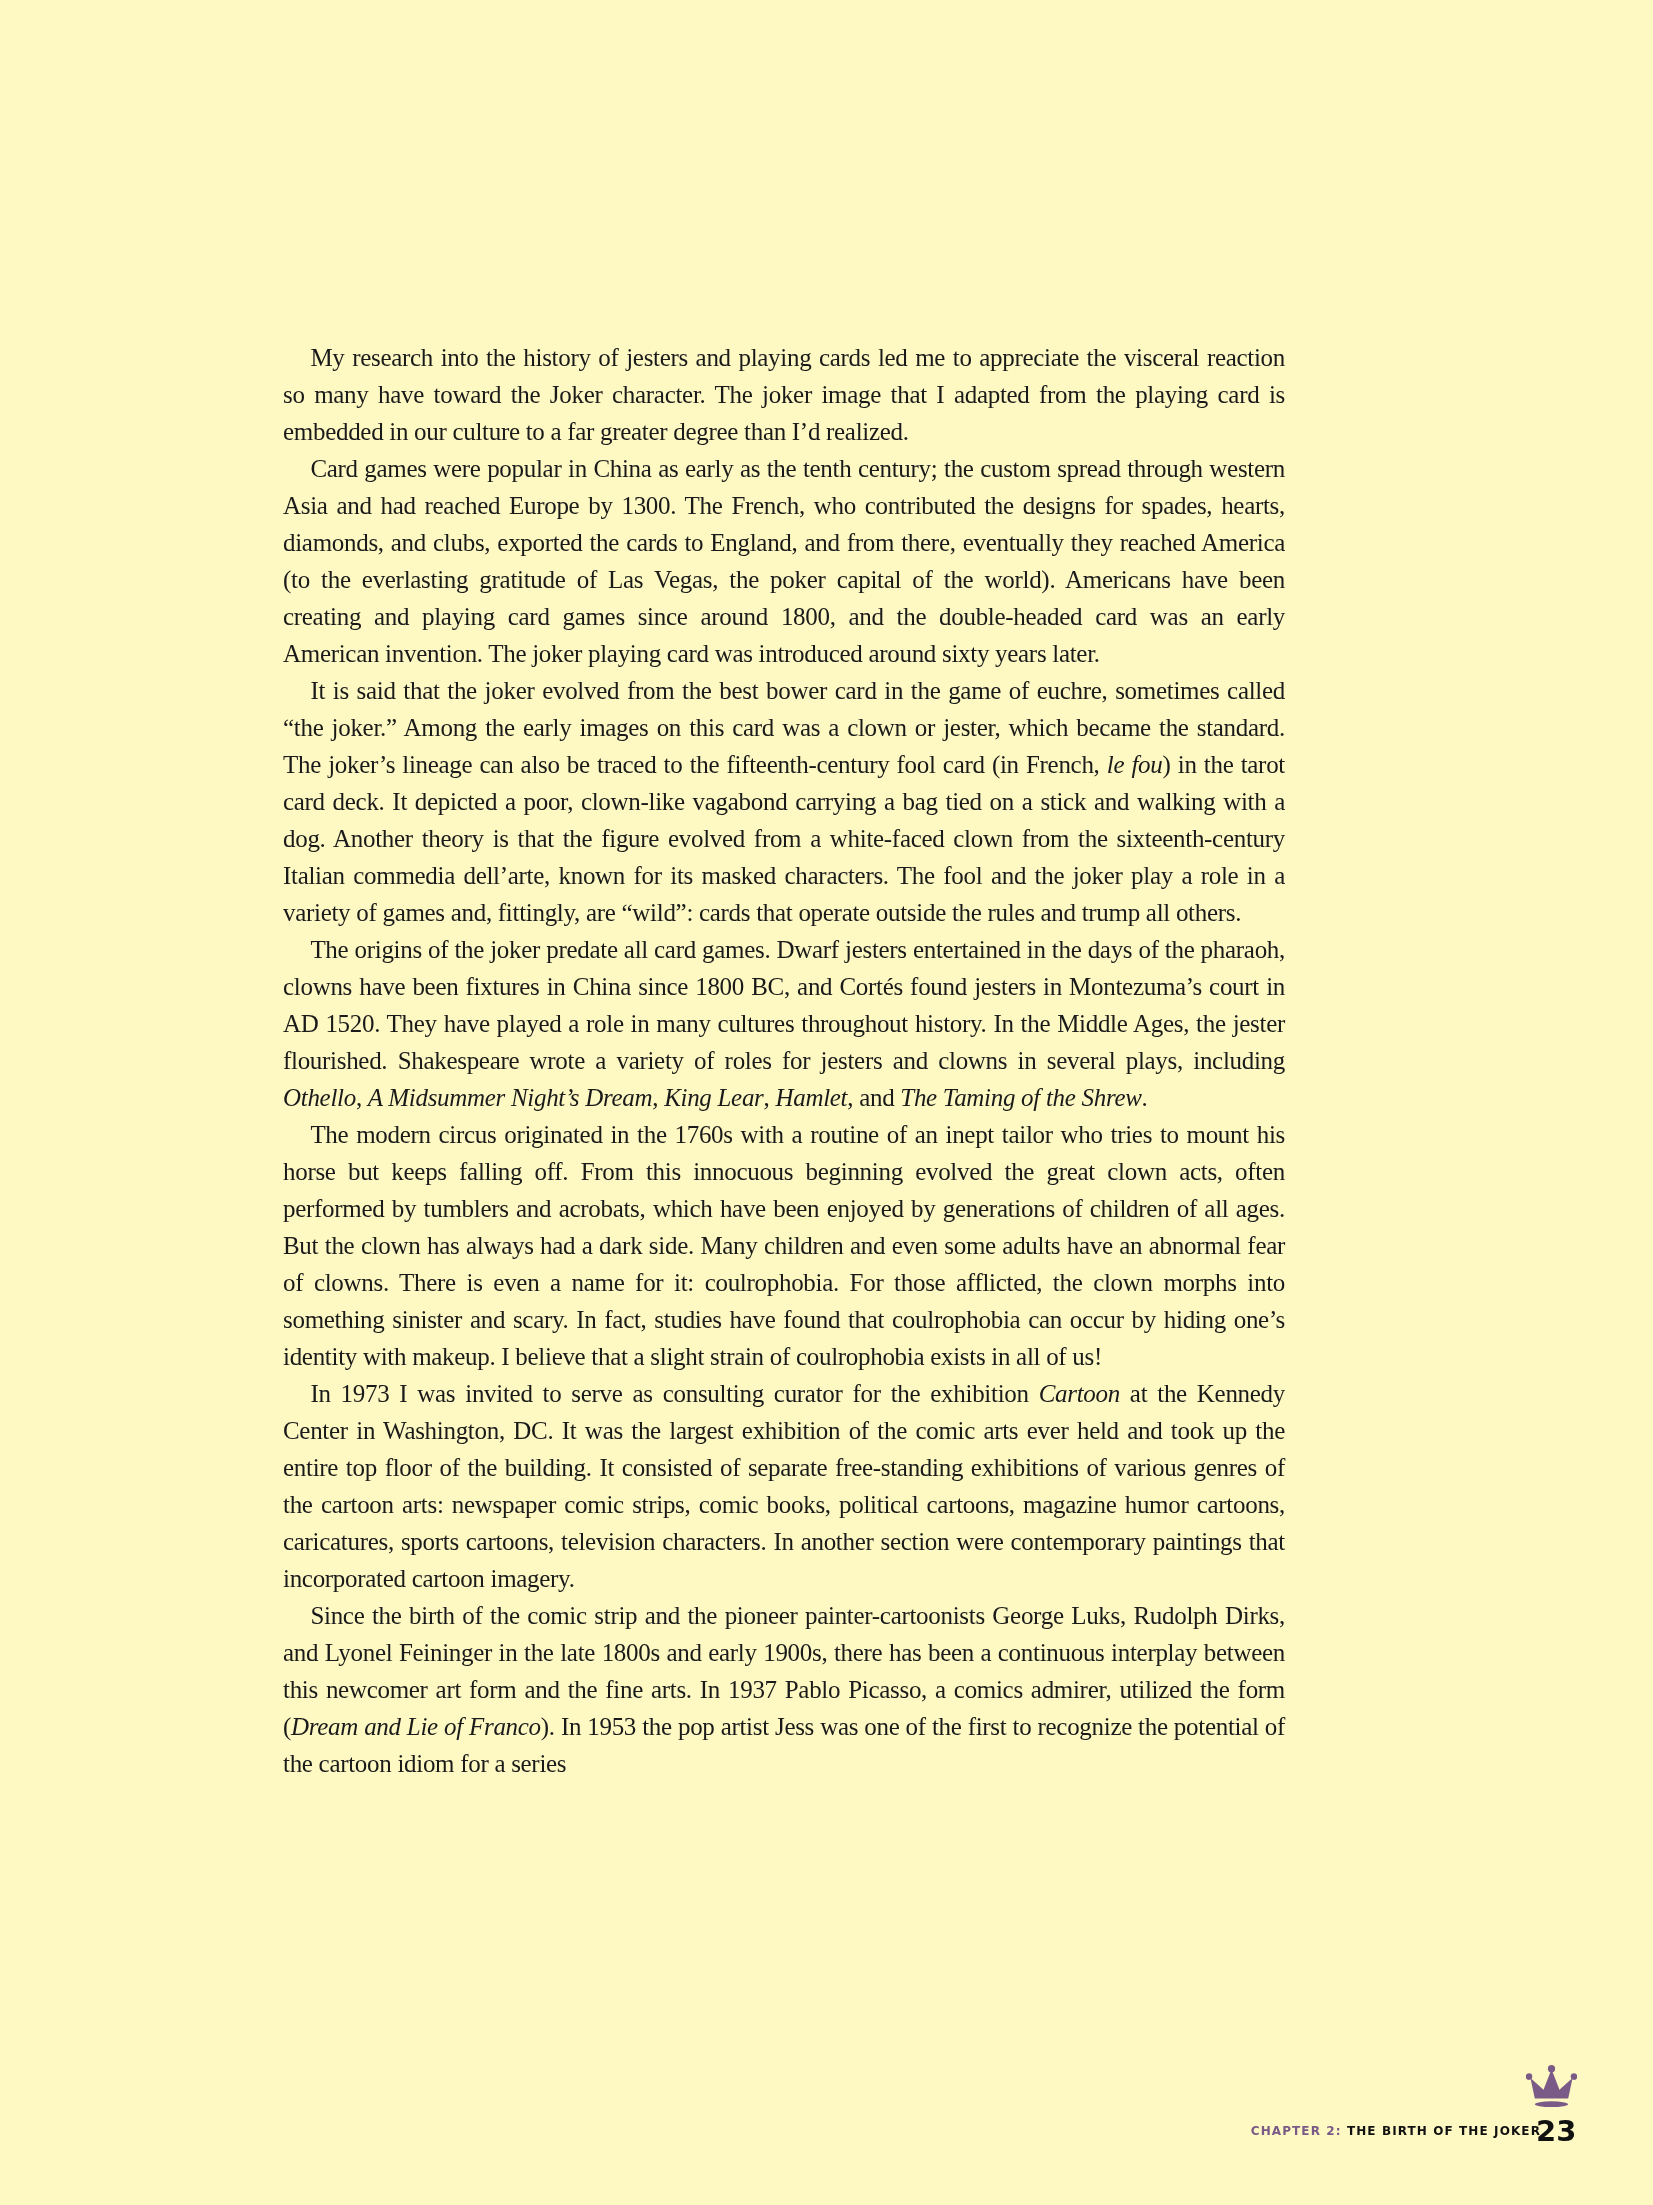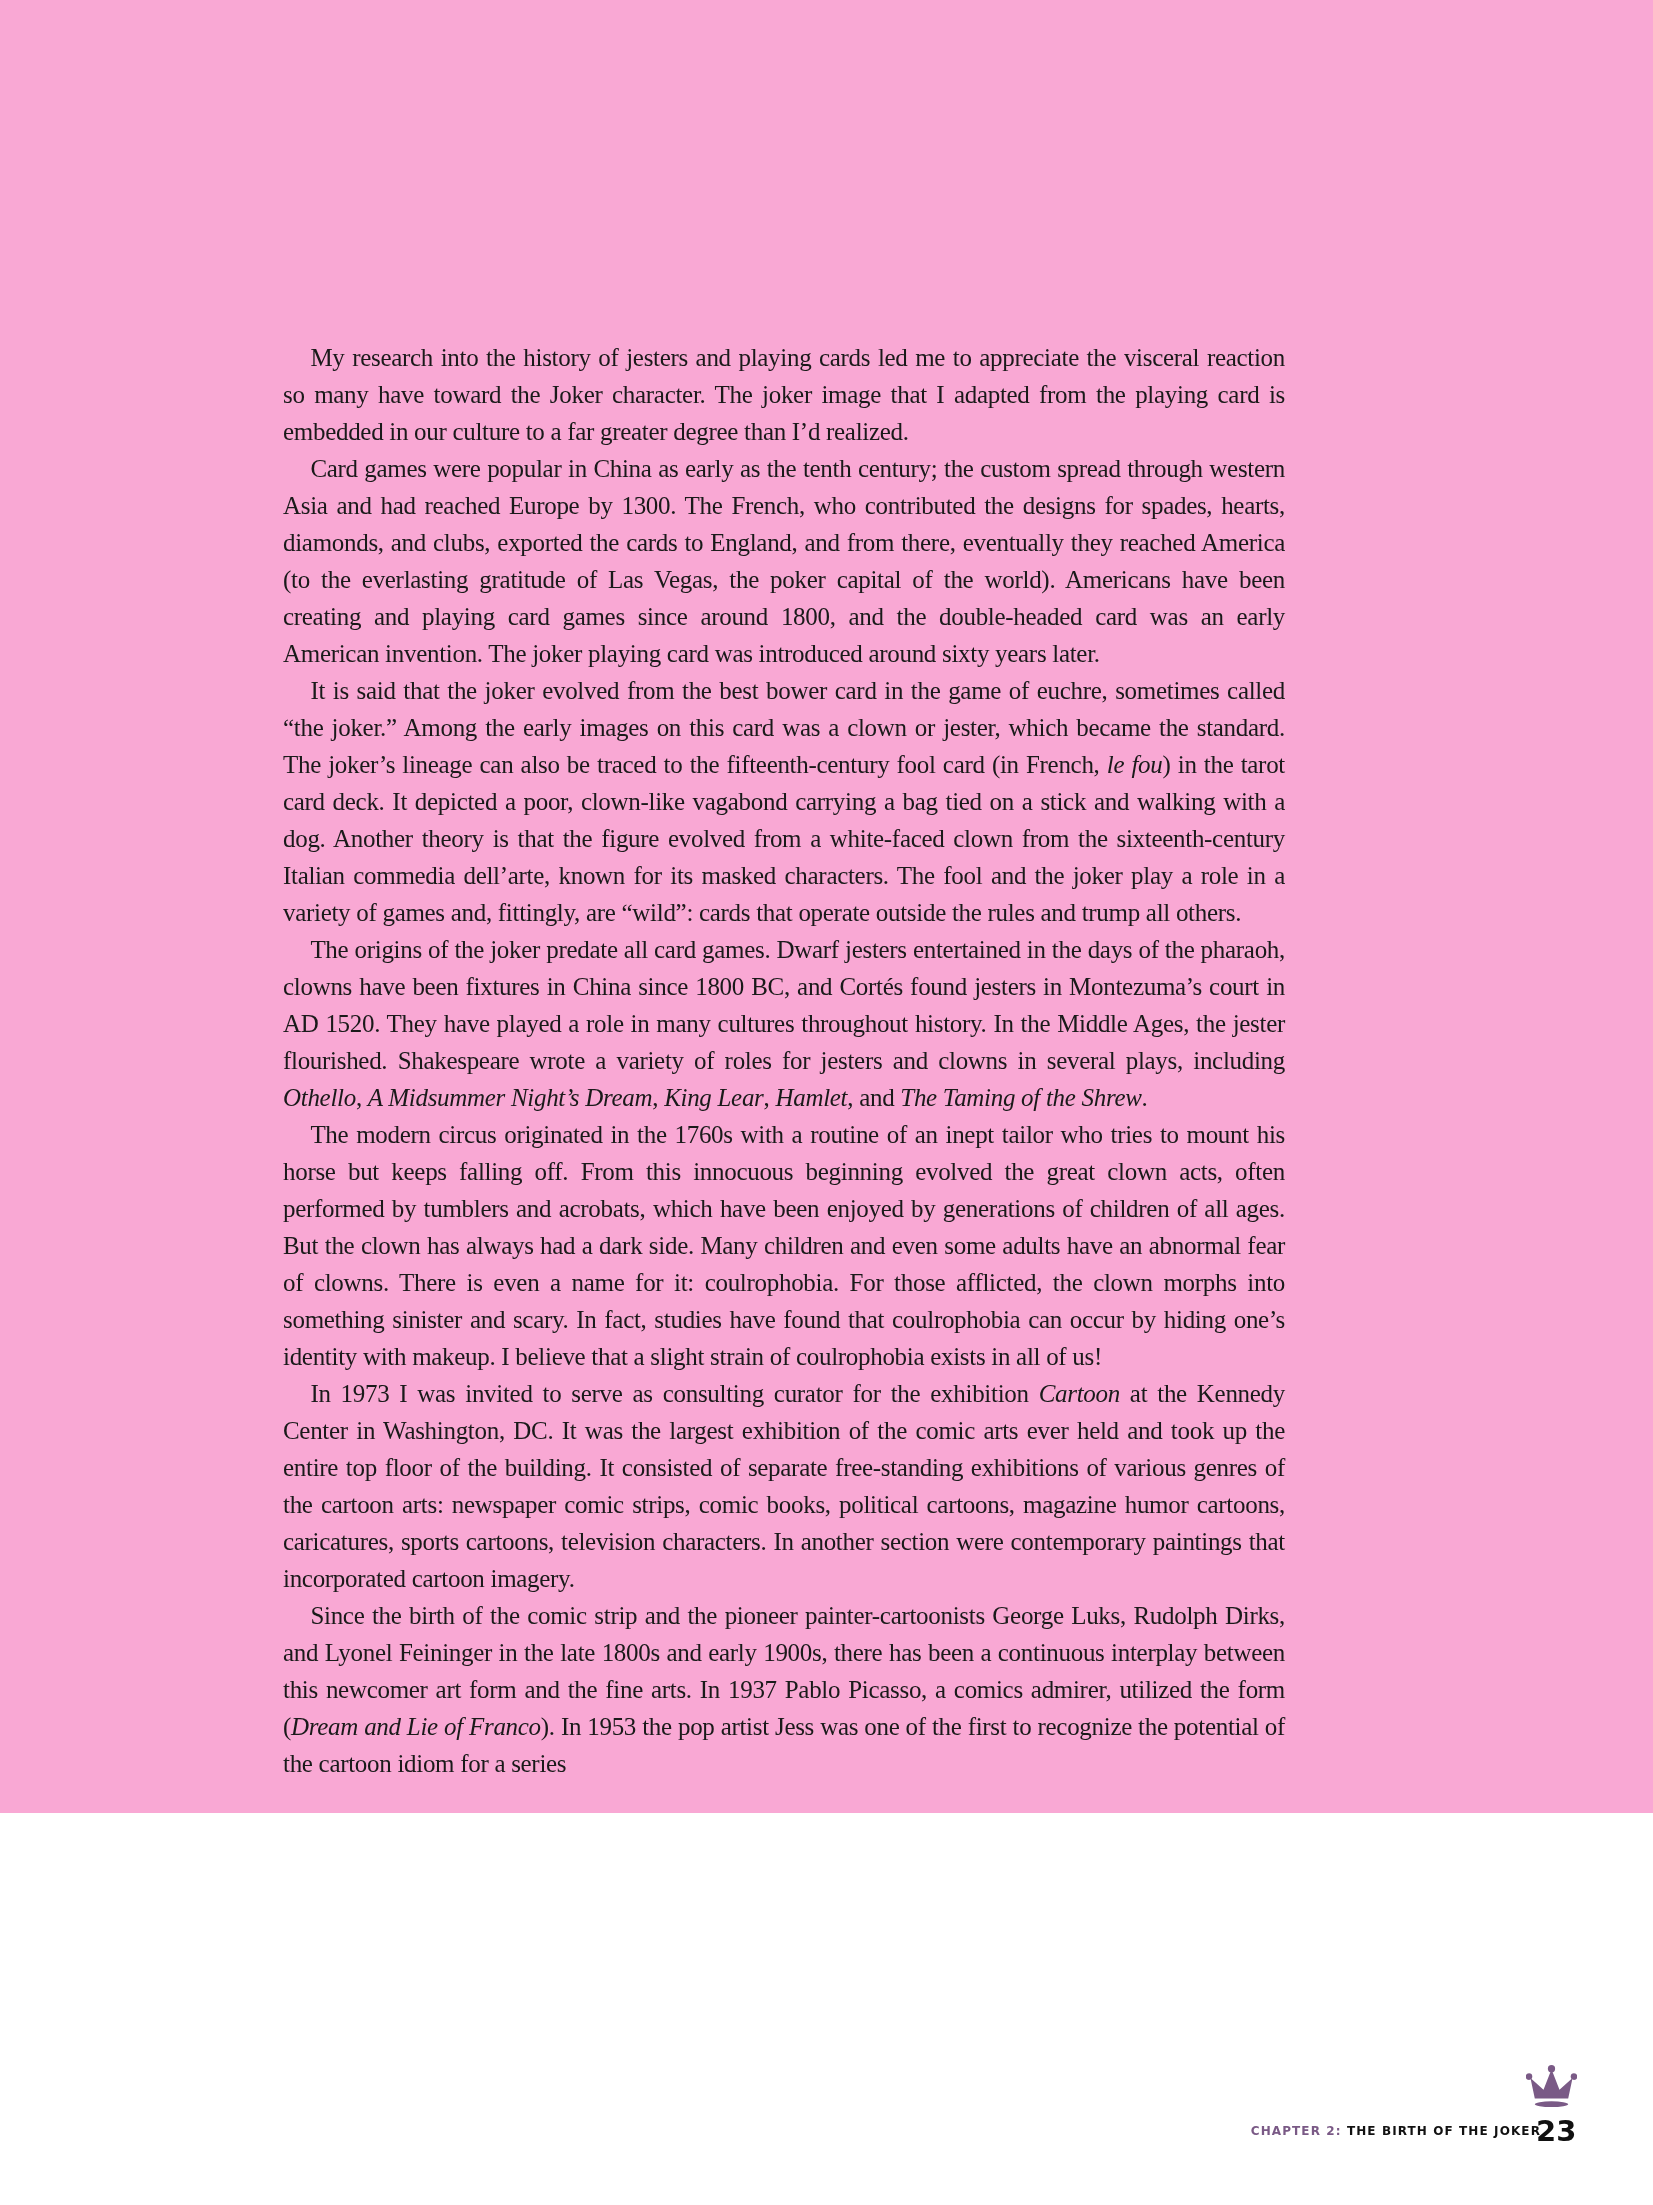--- a/index.html
+++ b/index.html
@@ -1,17 +1,17 @@
 <!DOCTYPE html>
 <html style="font-size:11.5px"><head>
 <meta charset="utf-8">
 <style>
   html, body { margin: 0; padding: 0; background: #ffffff; }
   body { width: 1654px; height: 2205px; position: relative; overflow: hidden; }
-  .page { position: absolute; left: 0; top: 0; width: 1654px; height: 1813px; background: #f9a8d4; }
+  .page { position: absolute; left: 0; top: 0; width: 1654px; height: 2205px; background: #fef9c3; }
   .body-text {
     position: absolute;
     left: 283px;
     top: 339px;
     width: 1002px;
     font-family: "Liberation Serif", "DejaVu Serif", serif;
     font-size: 25px;
     line-height: 37px;
     color: #1a1a1a;
     text-align: justify;

